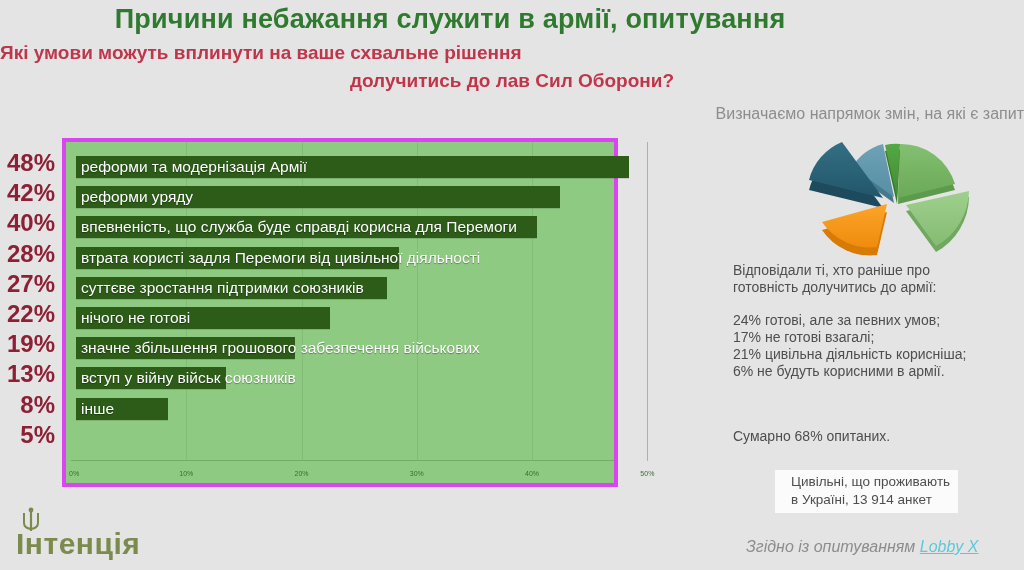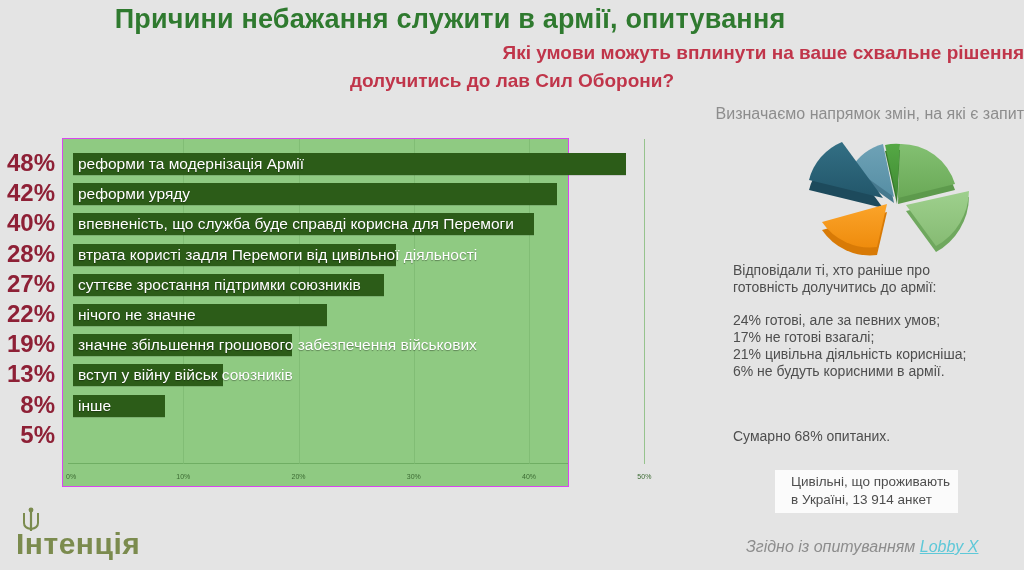--- a/index.html
+++ b/index.html
@@ -12,37 +12,37 @@
   }
   .slide{position:absolute;inset:0;background:#e4e4e4;}
 
   
   .title{
     position:absolute;left:0;top:4px;width:900px;text-align:center;
     font-size:27px;font-weight:bold;color:#2f7a2f;letter-spacing:.2px;
     white-space:nowrap;
   }
   .sub1{
-    position:absolute;left:0;top:42px;width:1024px;text-align:right;
+    position:absolute;left:0;top:42px;width:1024px;text-align:left;
     font-size:19px;font-weight:bold;color:#c0354a;
   }
   .sub2{
     position:absolute;left:0;top:70px;width:1024px;text-align:center;
     font-size:19px;font-weight:bold;color:#c0354a;
   }
   .sub3{
     position:absolute;left:0;top:105px;width:1024px;text-align:right;
     font-size:16px;color:#8d8d8d;
   }
 
   
   .chart-panel{
-    position:absolute;left:62px;top:138px;width:507px;height:349px;
+    position:absolute;left:62px;top:138px;width:556px;height:349px;
     background:#8fca82;
-    border:1px solid #d946ef;
+    border:4px solid #d946ef;
     box-sizing:border-box;
   }
   .plot{position:absolute;left:0;top:0;right:0;bottom:0;}
   .gridline{
     position:absolute;top:0;bottom:22px;width:1px;background:#7cb870;opacity:.75;
   }
   .axis-base{
     position:absolute;left:5px;right:0;bottom:22px;height:1px;background:#6fae63;
   }
   .tick-label{
@@ -154,21 +154,21 @@
         <div class="bar-row" style="top: 102.6px;">
           <div class="bar" style="left: 5px; top: 2px; width: 322.764px;"></div>
           <div class="bar-label">втрата користі задля Перемоги від цивільної діяльності</div>
         </div>
         <div class="bar-row" style="top: 132.8px;">
           <div class="bar" style="left: 5px; top: 2px; width: 311.236px;"></div>
           <div class="bar-label">суттєве зростання підтримки союзників</div>
         </div>
         <div class="bar-row" style="top: 163px;">
           <div class="bar" style="left: 5px; top: 2px; width: 253.6px;"></div>
-          <div class="bar-label">нічого не значне</div>
+          <div class="bar-label">нічого не готові</div>
         </div>
         <div class="bar-row" style="top: 193.2px;">
           <div class="bar" style="left: 5px; top: 2px; width: 219.018px;"></div>
           <div class="bar-label">значне збільшення грошового забезпечення військових</div>
         </div>
         <div class="bar-row" style="top: 253.6px;">
           <div class="bar" style="left: 5px; top: 2px; width: 92.2182px;"></div>
           <div class="bar-label">інше</div>
         </div>
         <div class="bar-row" style="top: 223.4px;">

